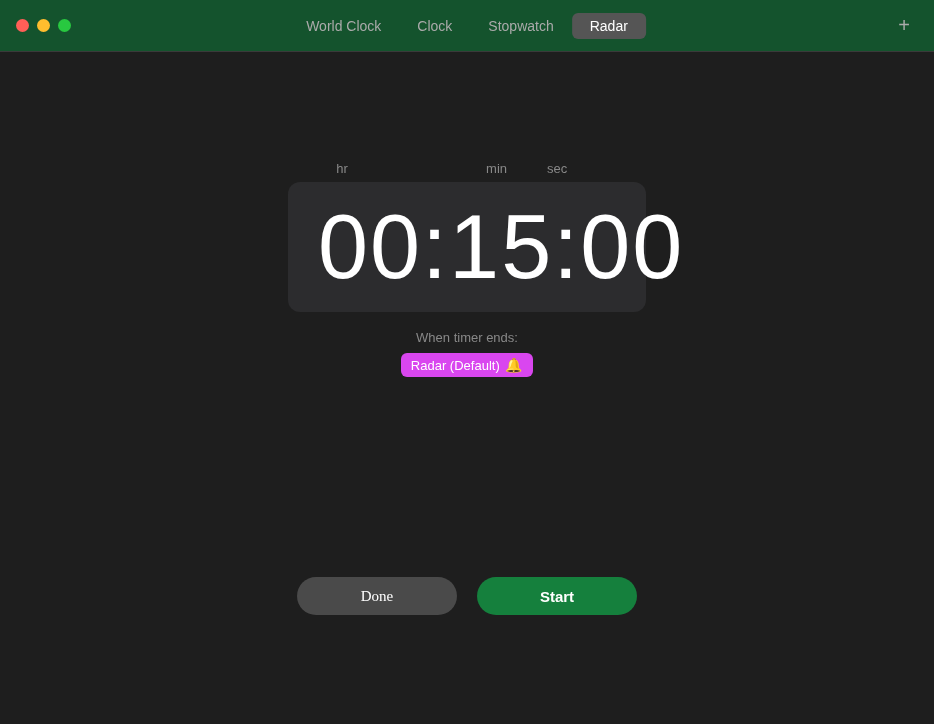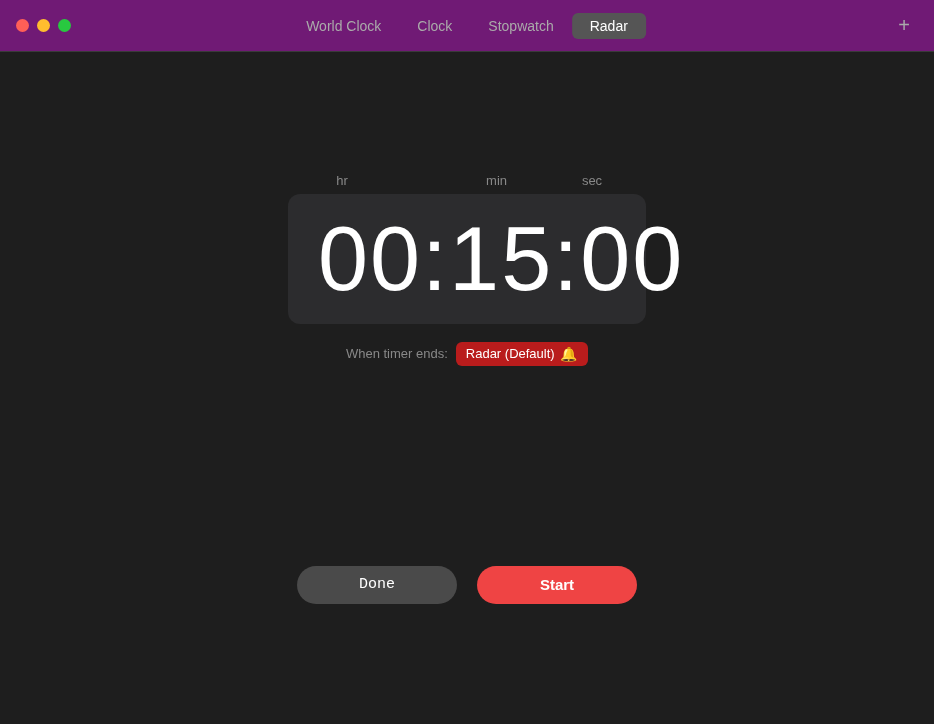--- a/index.html
+++ b/index.html
@@ -15,21 +15,21 @@
       font-family: -apple-system, BlinkMacSystemFont, 'Helvetica Neue', sans-serif;
       color: #ffffff;
       overflow: hidden;
     }
 
     
     .title-bar {
       display: flex;
       align-items: center;
       height: 52px;
-      background-color: #701a75;
+      background-color: #14532d;
       position: relative;
       border-bottom: 1px solid #3a3a3a;
     }
 
     .window-controls {
       display: flex;
       align-items: center;
       gap: 8px;
       padding-left: 16px;
     }
@@ -114,21 +114,21 @@
       width: 80px;
       text-align: right;
     }
 
     .time-label:first-child {
       text-align: center;
       width: 90px;
     }
 
     .time-label:last-child {
-      text-align: center;
+      text-align: left;
       width: 90px;
     }
 
     .timer-display {
       background-color: #2c2c2e;
       border-radius: 12px;
       padding: 20px 30px;
       width: 358px;
       text-align: center;
     }
@@ -138,35 +138,35 @@
       font-weight: 200;
       letter-spacing: 2px;
       color: #ffffff;
       line-height: 1;
       font-variant-numeric: tabular-nums;
     }
 
     .when-timer-ends {
       margin-top: 18px;
       display: flex;
-      flex-direction: row;
+      flex-direction: column;
       align-items: center;
       gap: 8px;
     }
 
     .when-timer-label {
       font-size: 13px;
       color: #888888;
     }
 
     .sound-selector {
       display: flex;
       align-items: center;
       gap: 6px;
-      background-color: #b91c1c;
+      background-color: #d946ef;
       border-radius: 6px;
       padding: 4px 10px 4px 10px;
       cursor: pointer;
       border: none;
       color: #ffffff;
       font-size: 13px;
       font-family: inherit;
     }
 
     .sound-selector .alarm-icon {
@@ -180,28 +180,28 @@
     }
 
     .btn-done {
       width: 160px;
       height: 38px;
       background-color: #4a4a4a;
       border: none;
       border-radius: 20px;
       color: #ffffff;
       font-size: 15px;
-      font-family: Liberation Mono, monospace;
+      font-family: Liberation Serif, serif;
       cursor: pointer;
     }
 
     .btn-start {
       width: 160px;
       height: 38px;
-      background-color: #ef4444;
+      background-color: #15803d;
       border: none;
       border-radius: 20px;
       color: #ffffff;
       font-size: 15px;
       font-weight: 600;
       font-family: inherit;
       cursor: pointer;
     }
   </style>
 </head>

